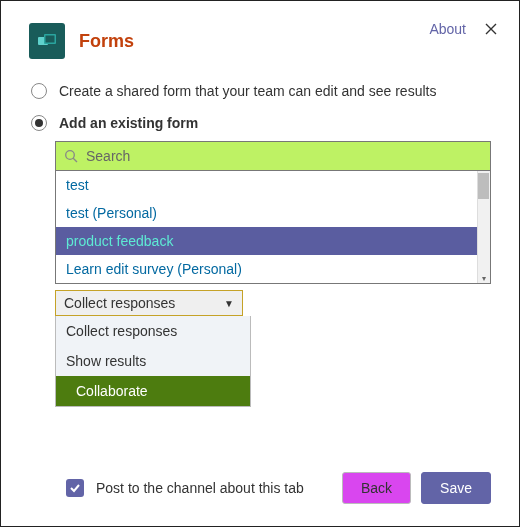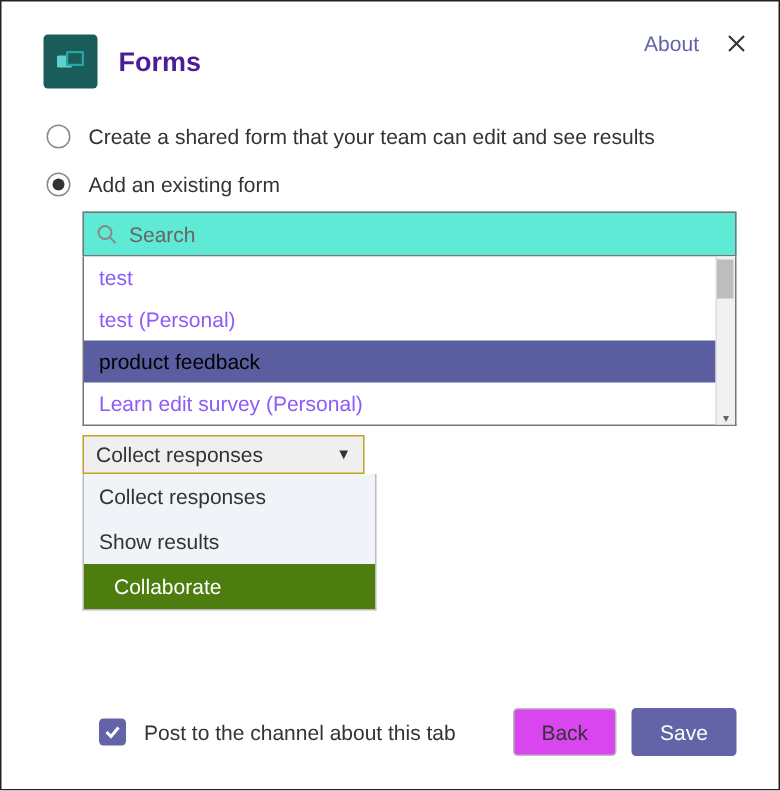--- a/index.html
+++ b/index.html
@@ -22,21 +22,21 @@
     background: #195c5a;
     border-radius: 3px;
     display: flex;
     align-items: center;
     justify-content: center;
   }
   .app-badge svg { display: block; }
   .app-title {
     font-size: 18px;
     font-weight: 600;
-    color: #4c1d95;
+    color: #c2410c;
     flex: 0 0 auto;
   }
   .top-right {
     position: absolute;
     right: 20px;
     top: 20px;
     display: flex;
     align-items: center;
     gap: 17px;
   }
@@ -71,60 +71,60 @@
     cursor: pointer;
   }
   .radio-outer.checked::after {
     content: "";
     position: absolute;
     width: 8px; height: 8px;
     background: #333;
     border-radius: 50%;
     top: 3px; left: 3px;
   }
-  .radio-row.second { margin-top: 16px; }
+  .radio-row.second { margin-top: 16px; font-weight: bold; }
   .search-block {
     margin-top: 10px;
     margin-left: 26px;
     width: 436px;
   }
   .search-input-wrap {
     border: 1px solid #777;
     height: 30px;
     display: flex;
     align-items: center;
     padding: 0 8px;
     gap: 8px;
     color: #666;
-    background: #5eead4;
+    background: #bef264;
   }
   .search-icon {
     width: 14px; height: 14px;
     flex: 0 0 auto;
   }
   .search-input {
     flex: 1;
     font-size: 14px;
     color: #666;
   }
   .listbox {
     border: 1px solid #777;
     border-top: none;
     position: relative;
     background: #fff;
   }
   .list-item {
     padding: 6px 10px;
     font-size: 14px;
-    color: #8b5cf6;
+    color: #0369a1;
     cursor: pointer;
   }
   .list-item.selected {
     background: #5a5da0;
-    color: #000000;
+    color: #5eead4;
   }
   .scrollbar {
     position: absolute;
     right: 0; top: 0; bottom: 0;
     width: 13px;
     background: #f1f1f1;
     border-left: 1px solid #ddd;
   }
   .scroll-thumb {
     position: absolute;

